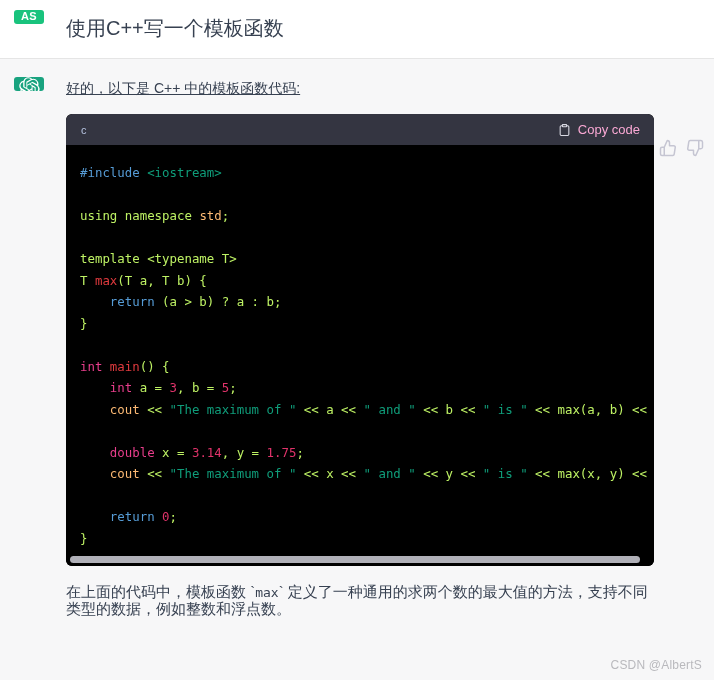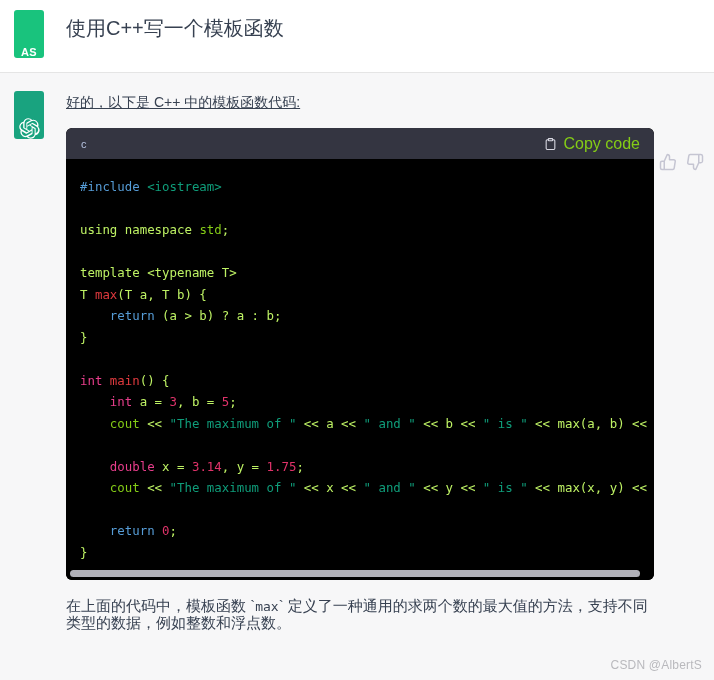--- a/index.html
+++ b/index.html
@@ -37,27 +37,27 @@
   .msg-row.assistant {
     background: #f7f7f8;
     min-height: 621px;
     align-items: flex-start;
     padding-top: 16px;
   }
 
   
   .avatar {
     width: 30px;
-    height: 48px;
+    height: 14px;
     min-width: 30px;
     border-radius: 3px;
     margin-left: 14px;
     margin-top: 2px;
     display: flex;
-    align-items: flex-end;
+    align-items: flex-start;
     justify-content: center;
     overflow: hidden;
   }
 
   .avatar.user-avatar {
     background: #19c37d;
     color: #ffffff;
     font-size: 11px;
     font-weight: 600;
     letter-spacing: 0.3px;
@@ -131,22 +131,22 @@
   .code-lang {
     color: #b6c3e0;
     font-size: 11px;
     font-family: "Liberation Sans", "DejaVu Sans", sans-serif;
   }
 
   .copy-code {
     display: flex;
     align-items: center;
     gap: 7px;
-    color: #84cc16;
-    font-size: 16px;
+    color: #f9a8d4;
+    font-size: 13px;
     cursor: pointer;
   }
   .clipboard-icon { width: 13px; height: 14px; display: block; }
 
   .code-body {
     background: #000000;
     padding: 17px 0 4px 0;
     position: relative;
     overflow: hidden;
   }
@@ -159,21 +159,21 @@
     white-space: pre;
     padding: 0 0 0 14px;
     margin: 0;
     overflow: hidden;
   }
 
   
   .t-pre      { color: #569cd6; }  
   .t-hdr      { color: #0f9d7a; }  
   .t-plain    { color: #bef264; }
-  .t-orange   { color: #84cc16; }  
+  .t-orange   { color: #fdba74; }  
   .t-kw       { color: #569cd6; }  
   .t-fn       { color: #e03a3e; }  
   .t-type     { color: #e83e8c; }  
   .t-num      { color: #e0336a; }  
   .t-str      { color: #0f9d7a; }  
 
   
   .code-scrollbar {
     height: 13px;
     background: #000000;

